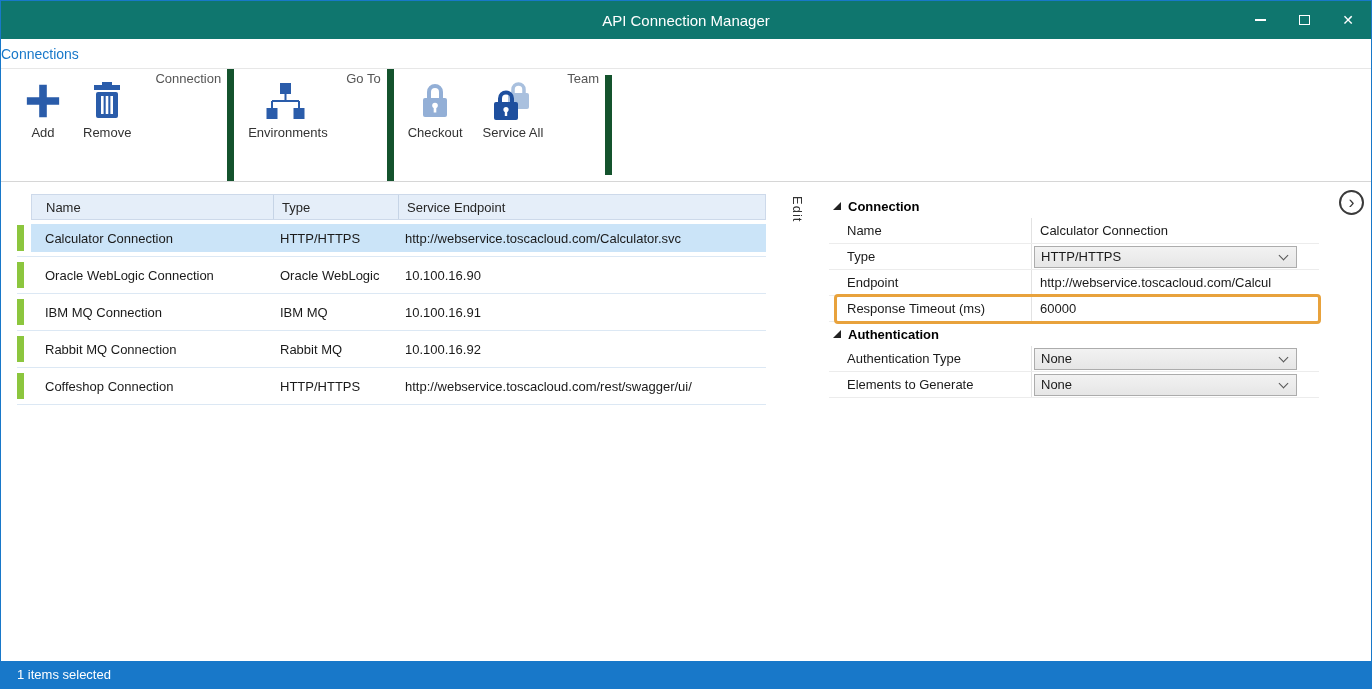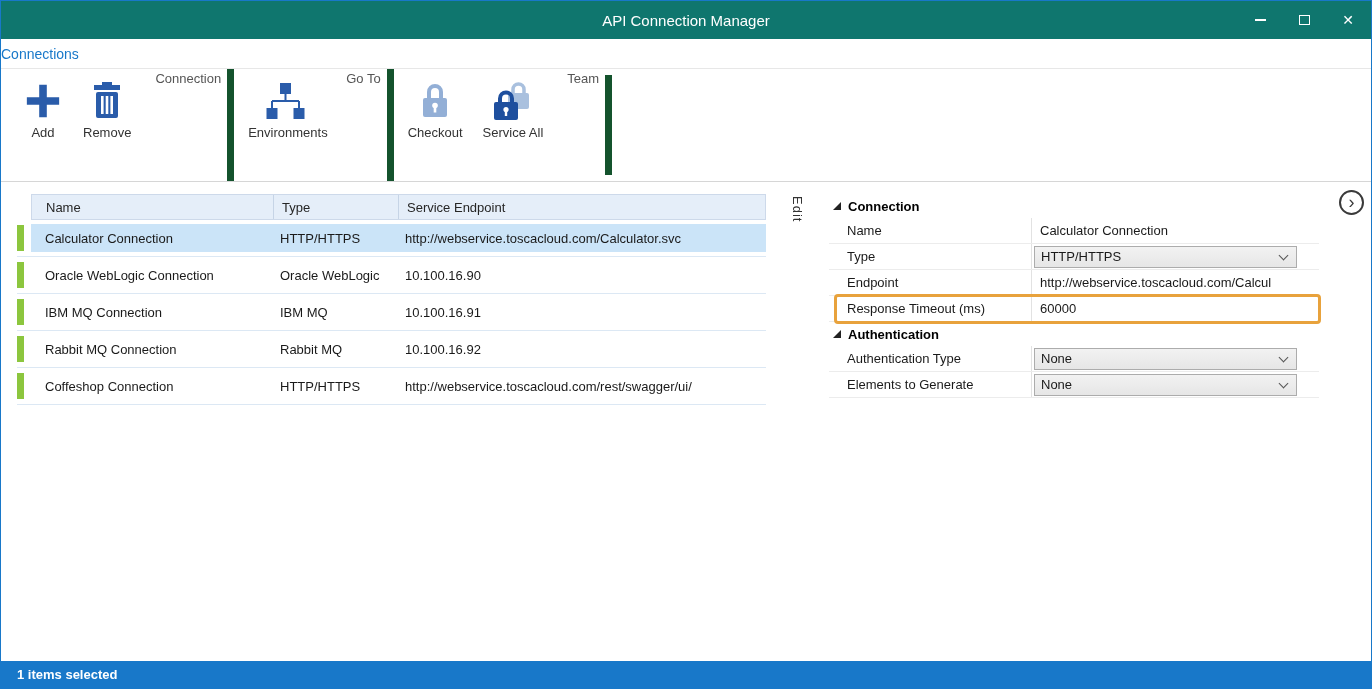--- a/index.html
+++ b/index.html
@@ -112,21 +112,21 @@
   .chevron-btn {
     position:absolute; right:7px; top:8px; width:25px; height:25px;
     border:2px solid #3a3a3a; border-radius:50%;
     display:flex; align-items:center; justify-content:center;
     color:#3a3a3a; font-size:18px; line-height:1; padding-bottom:2px; cursor:default;
   }
 
   
   .statusbar {
     height:27px; flex:0 0 auto; background:#1878c9; color:#fff;
-    display:flex; align-items:center; padding-left:16px; font-size:13px;font-weight:bold;
+    display:flex; align-items:center; padding-left:16px; font-size:13px;
   }
 </style>
 </head>
 <body>
 
 <div class="window">
 
   <div class="titlebar">
     <div class="title">API Connection Manager</div>
     <div class="winbtns">

